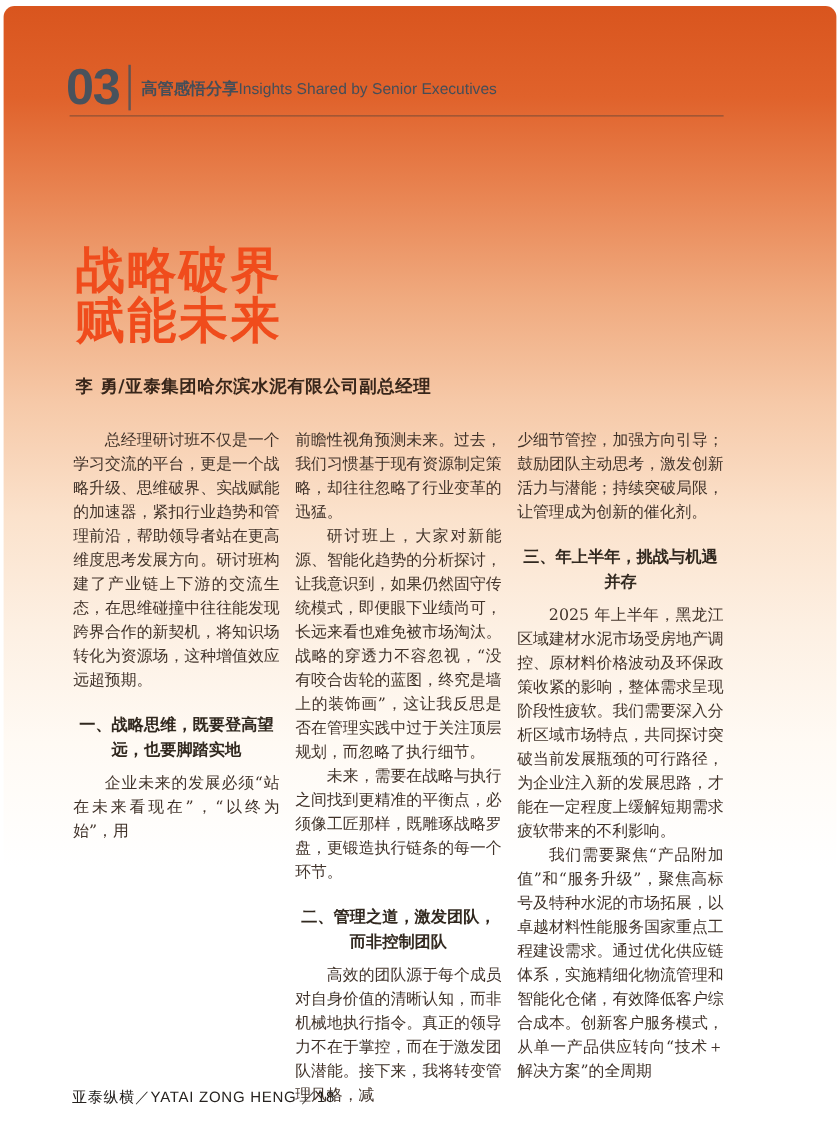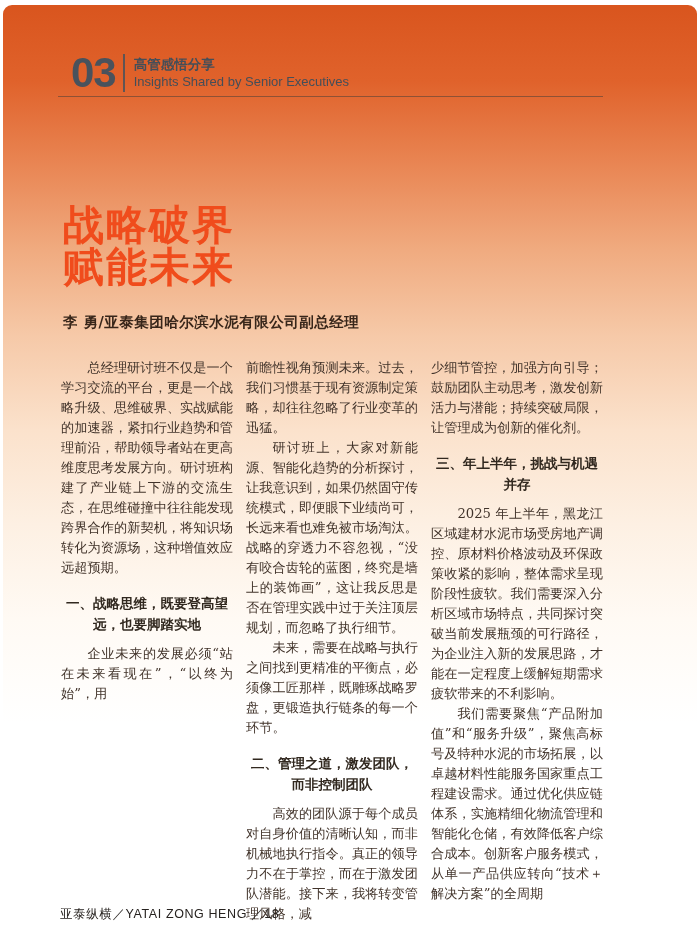--- a/index.html
+++ b/index.html
@@ -18,32 +18,32 @@
       #F0AB80 26%,
       #F6C9A8 35%,
       #FBE2CC 45%,
       #FDF0E3 55%,
       #FFFAF4 65%,
       #FFFFFF 76%,
       #FFFFFF 100%);
   }
   
   .header-row{
-    position:absolute;left:68px;top:47px;
+    position:absolute;left:52px;top:47px;
     display:flex;align-items:center;justify-content:flex-end;
   }
   .section-num{
     font-size:42px;font-weight:bold;color:#49525C;
     line-height:42px;letter-spacing:-1px;
   }
   .header-vbar{
     width:2px;height:38px;background:#49525C;opacity:.85;
     margin:0 9px 0 7px;
   }
-  .header-titles{display:flex;flex-direction:column;justify-content:center;}
+  .header-titles{display:flex;flex-direction:row;justify-content:center;}
   .header-cn{font-size:13.5px;font-weight:bold;color:#454E58;line-height:17px;}
   .header-en{font-size:13px;color:#454E58;line-height:17px;}
   .header-rule{
     position:absolute;left:55px;top:91px;width:545px;height:0;
     border-top:1px solid rgba(75,62,55,0.55);
   }
   
   .article-title{
     position:absolute;left:60px;top:199px;
     font-size:41px;line-height:42px;font-weight:bold;

